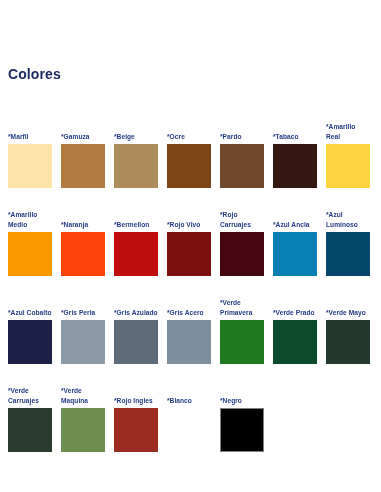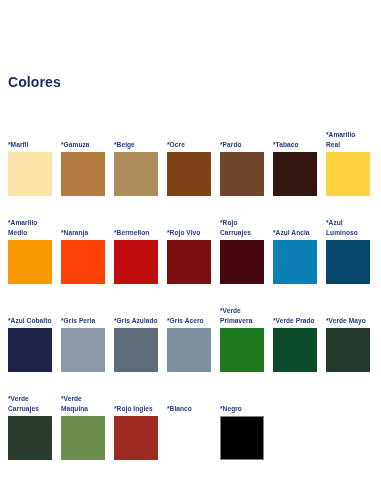--- a/index.html
+++ b/index.html
@@ -12,21 +12,21 @@
     height: 492px;
     font-family: "Liberation Sans", sans-serif;
     -webkit-font-smoothing: antialiased;
     overflow: hidden;
   }
   #palette-page {
     position: relative;
     width: 376px;
     height: 492px;
     box-sizing: border-box;
-    padding: 8px 8px;
+    padding: 0 8px;
   }
   #page-title {
     margin: 0;
     padding-top: 66px;
     font-size: 14px;
     font-weight: bold;
     color: #1b2a63;
     letter-spacing: 0.1px;
     line-height: 16px;
   }

